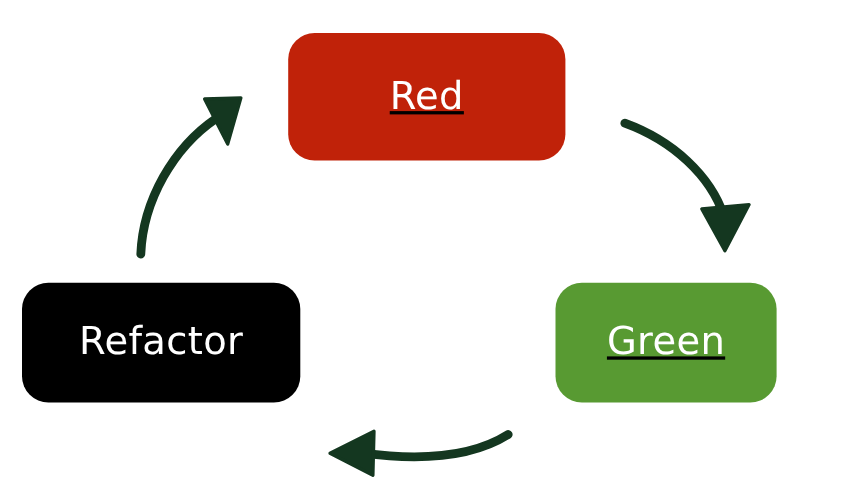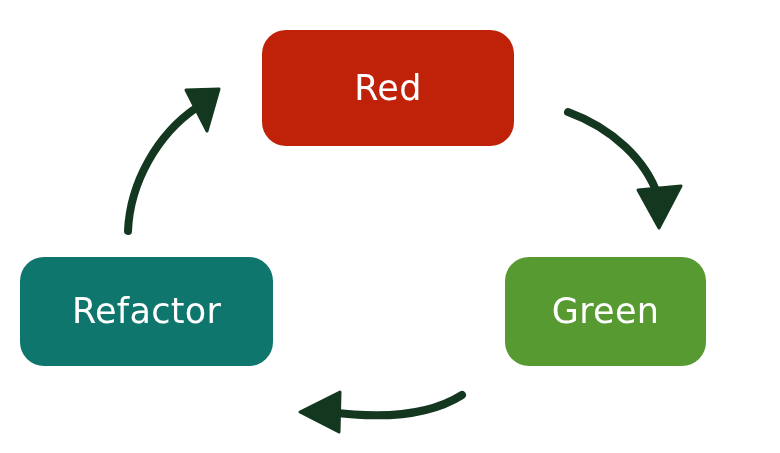--- a/index.html
+++ b/index.html
@@ -18,20 +18,21 @@
     overflow: hidden;
   }
   .node {
     position: absolute;
     display: flex;
     align-items: center;
     justify-content: center;
     border-radius: 24px;
     box-sizing: border-box;
     user-select: none;
+    text-decoration: underline;
   }
   .node-label {
     color: #ffffff;
     font-family: "DejaVu Sans", sans-serif;
     font-size: 35px;
     font-weight: 400;
     letter-spacing: 0.3px;
     line-height: 1;
     white-space: nowrap;
   }
@@ -86,17 +87,17 @@
   </svg>
 
   <div class="node" id="node-red" style="background:#c02209;">
     <span class="node-label">Red</span>
   </div>
 
   <div class="node" id="node-green" style="background:#589a32;">
     <span class="node-label">Green</span>
   </div>
 
-  <div class="node" id="node-refactor" style="background:#0f766e;">
+  <div class="node" id="node-refactor" style="background:#000000;">
     <span class="node-label">Refactor</span>
   </div>
 
 </div>
 
 </body></html>

